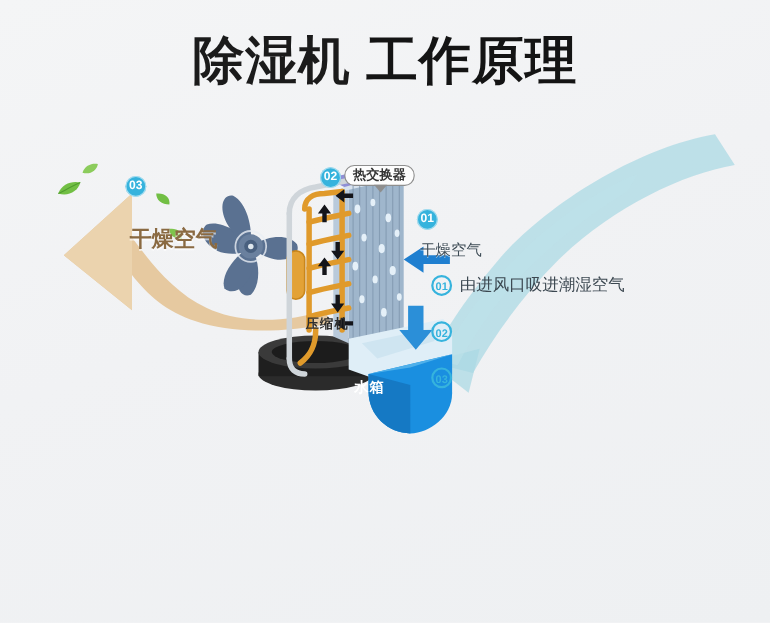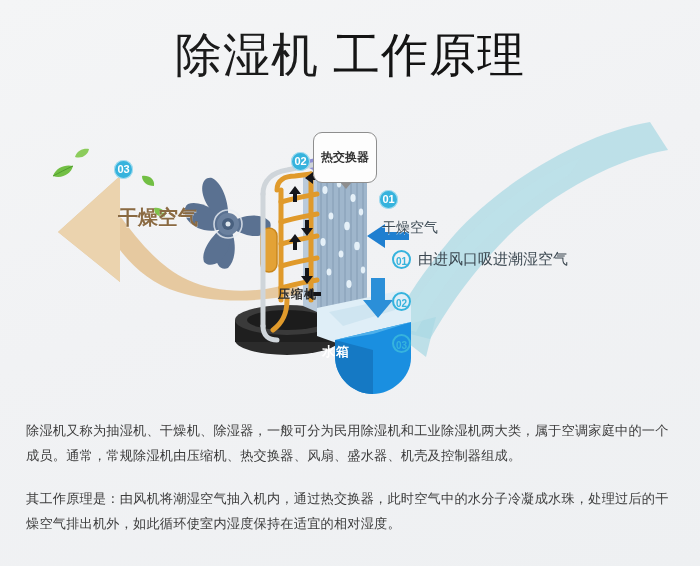--- a/index.html
+++ b/index.html
@@ -16,21 +16,21 @@
   }
 
   
   .title-wrap{
     position:absolute;top:28px;left:0;width:700px;
     text-align:center;
   }
   .title{
     display:inline-block;
     font-size:47px;
-    font-weight:normal;
+    font-weight:bold;
     color:#1b1b1b;
     letter-spacing:1px;
     line-height:1.15;
     white-space:nowrap;
   }
   .title .t2{margin-left:14px;color:#141414;}
 
   
   .stage{position:absolute;left:0;top:112px;width:700px;height:292px;}
 
@@ -62,23 +62,23 @@
     border:2.5px solid #36b3dd;color:#36b3dd;background:transparent;
     font-size:10px;font-weight:bold;text-align:center;line-height:19px;
     vertical-align:middle;box-sizing:border-box;
   }
   .lbl-dry{
     left:118px;top:92px;font-size:20px;color:#8a6a42;font-weight:bold;
     text-shadow:0 1px 0 rgba(255,255,255,.6);
   }
   .badge-03-dry{position:absolute;left:114px;top:48px;}
   .callout{
-    position:absolute;left:313px;top:20px;
+    position:absolute;left:313px;top:38px;
     background:#fdfdfd;border:1.4px solid #8e8e8e;border-radius:9px;
-    padding:16px 7px;font-size:12px;color:#333;font-weight:bold;font-family:Liberation Mono, monospace;
+    padding:0 7px;font-size:12px;color:#333;font-weight:bold;font-family:Liberation Mono, monospace;
   }
   .callout:after{
     content:"";position:absolute;left:26px;bottom:-7px;
     border-left:6px solid transparent;border-right:6px solid transparent;
     border-top:7px solid #8e8e8e;
   }
   .badge-02-hx{position:absolute;left:291px;top:40px;}
   .badge-01-hum{position:absolute;left:379px;top:78px;}
   .lbl-hum{
     left:382px;top:107px;font-size:14px;color:#3d4b55;
@@ -270,18 +270,14 @@
       <span class="legend-text">由进风口吸进潮湿空气</span>
     </div>
     <div class="legend-row">
       <span class="badge-o">02</span>
     </div>
     <div class="legend-row">
       <span class="badge-o">03</span>
     </div>
   </div>
 
-  <div class="body-copy">
-    <p class="para">除湿机又称为抽湿机、干燥机、除湿器，一般可分为民用除湿机和工业除湿机两大类，属于空调家庭中的一个成员。通常，常规除湿机由压缩机、热交换器、风扇、盛水器、机壳及控制器组成。</p>
-    <p class="para">其工作原理是：由风机将潮湿空气抽入机内，通过热交换器，此时空气中的水分子冷凝成水珠，处理过后的干燥空气排出机外，如此循环使室内湿度保持在适宜的相对湿度。</p>
-  </div>
 
 </div>
 
 </body></html>

